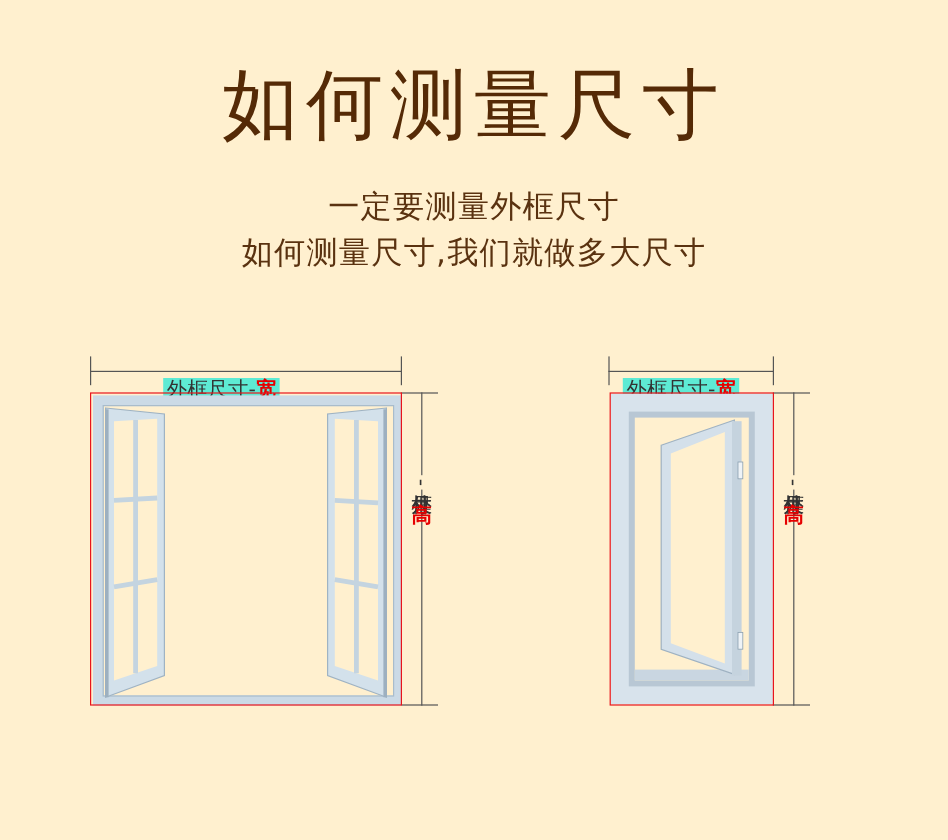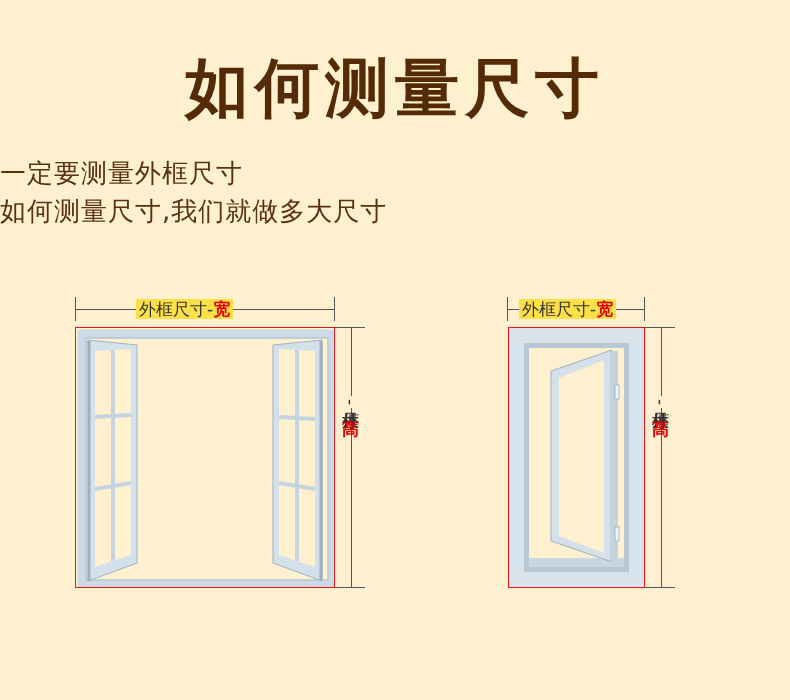--- a/index.html
+++ b/index.html
@@ -1,23 +1,23 @@
 <!DOCTYPE html>
 <html><head>
 <meta charset="utf-8">
 <style>
   html, body { margin:0; padding:0; }
   body { width:790px; height:700px; background:#fff0cf; position:relative; overflow:hidden; font-family:"DejaVu Sans", sans-serif; }
-  .title { position:absolute; left:0; width:790px; top:48px; text-align:center; font-size:64px; font-weight:bold; color:#552a06; letter-spacing:6px; line-height:80px; }
-  .sub { position:absolute; left:0; width:790px; font-size:26px; color:#5a3210; line-height:34px; letter-spacing:1px; }
+  .title { position:absolute; left:0; width:790px; top:48px; text-align:center; font-size:64px; font-weight:normal; color:#552a06; letter-spacing:6px; line-height:80px; }
+  .sub { position:absolute; left:0; width:790px; text-align:center; font-size:26px; color:#5a3210; line-height:34px; letter-spacing:1px; }
   .sub1 { top:156px; }
   .sub2 { top:194px; }
   .hline { position:absolute; height:1px; background:#555; }
   .vline { position:absolute; width:1px; background:#555; }
-  .dim-label { position:absolute; font-size:17px; color:#333; background:#fde047; white-space:nowrap; line-height:20px; padding:0 3px; }
+  .dim-label { position:absolute; font-size:17px; color:#333; background:#5eead4; white-space:nowrap; line-height:20px; padding:0 3px;margin-top:16px; }
   .red { color:#e60000; font-weight:bold; }
   .vlabel { position:absolute; font-size:17px; color:#333; background:#fff0cf; writing-mode:vertical-rl; line-height:20px; padding:3px 0; white-space:nowrap; }
   .redbox { position:absolute; border:1px solid #e8141c; box-sizing:border-box; }
   svg { position:absolute; }
 </style>
 </head>
 <body>
 
 <div class="title">如何测量尺寸</div>
 <div class="sub sub1">一定要测量外框尺寸</div>

